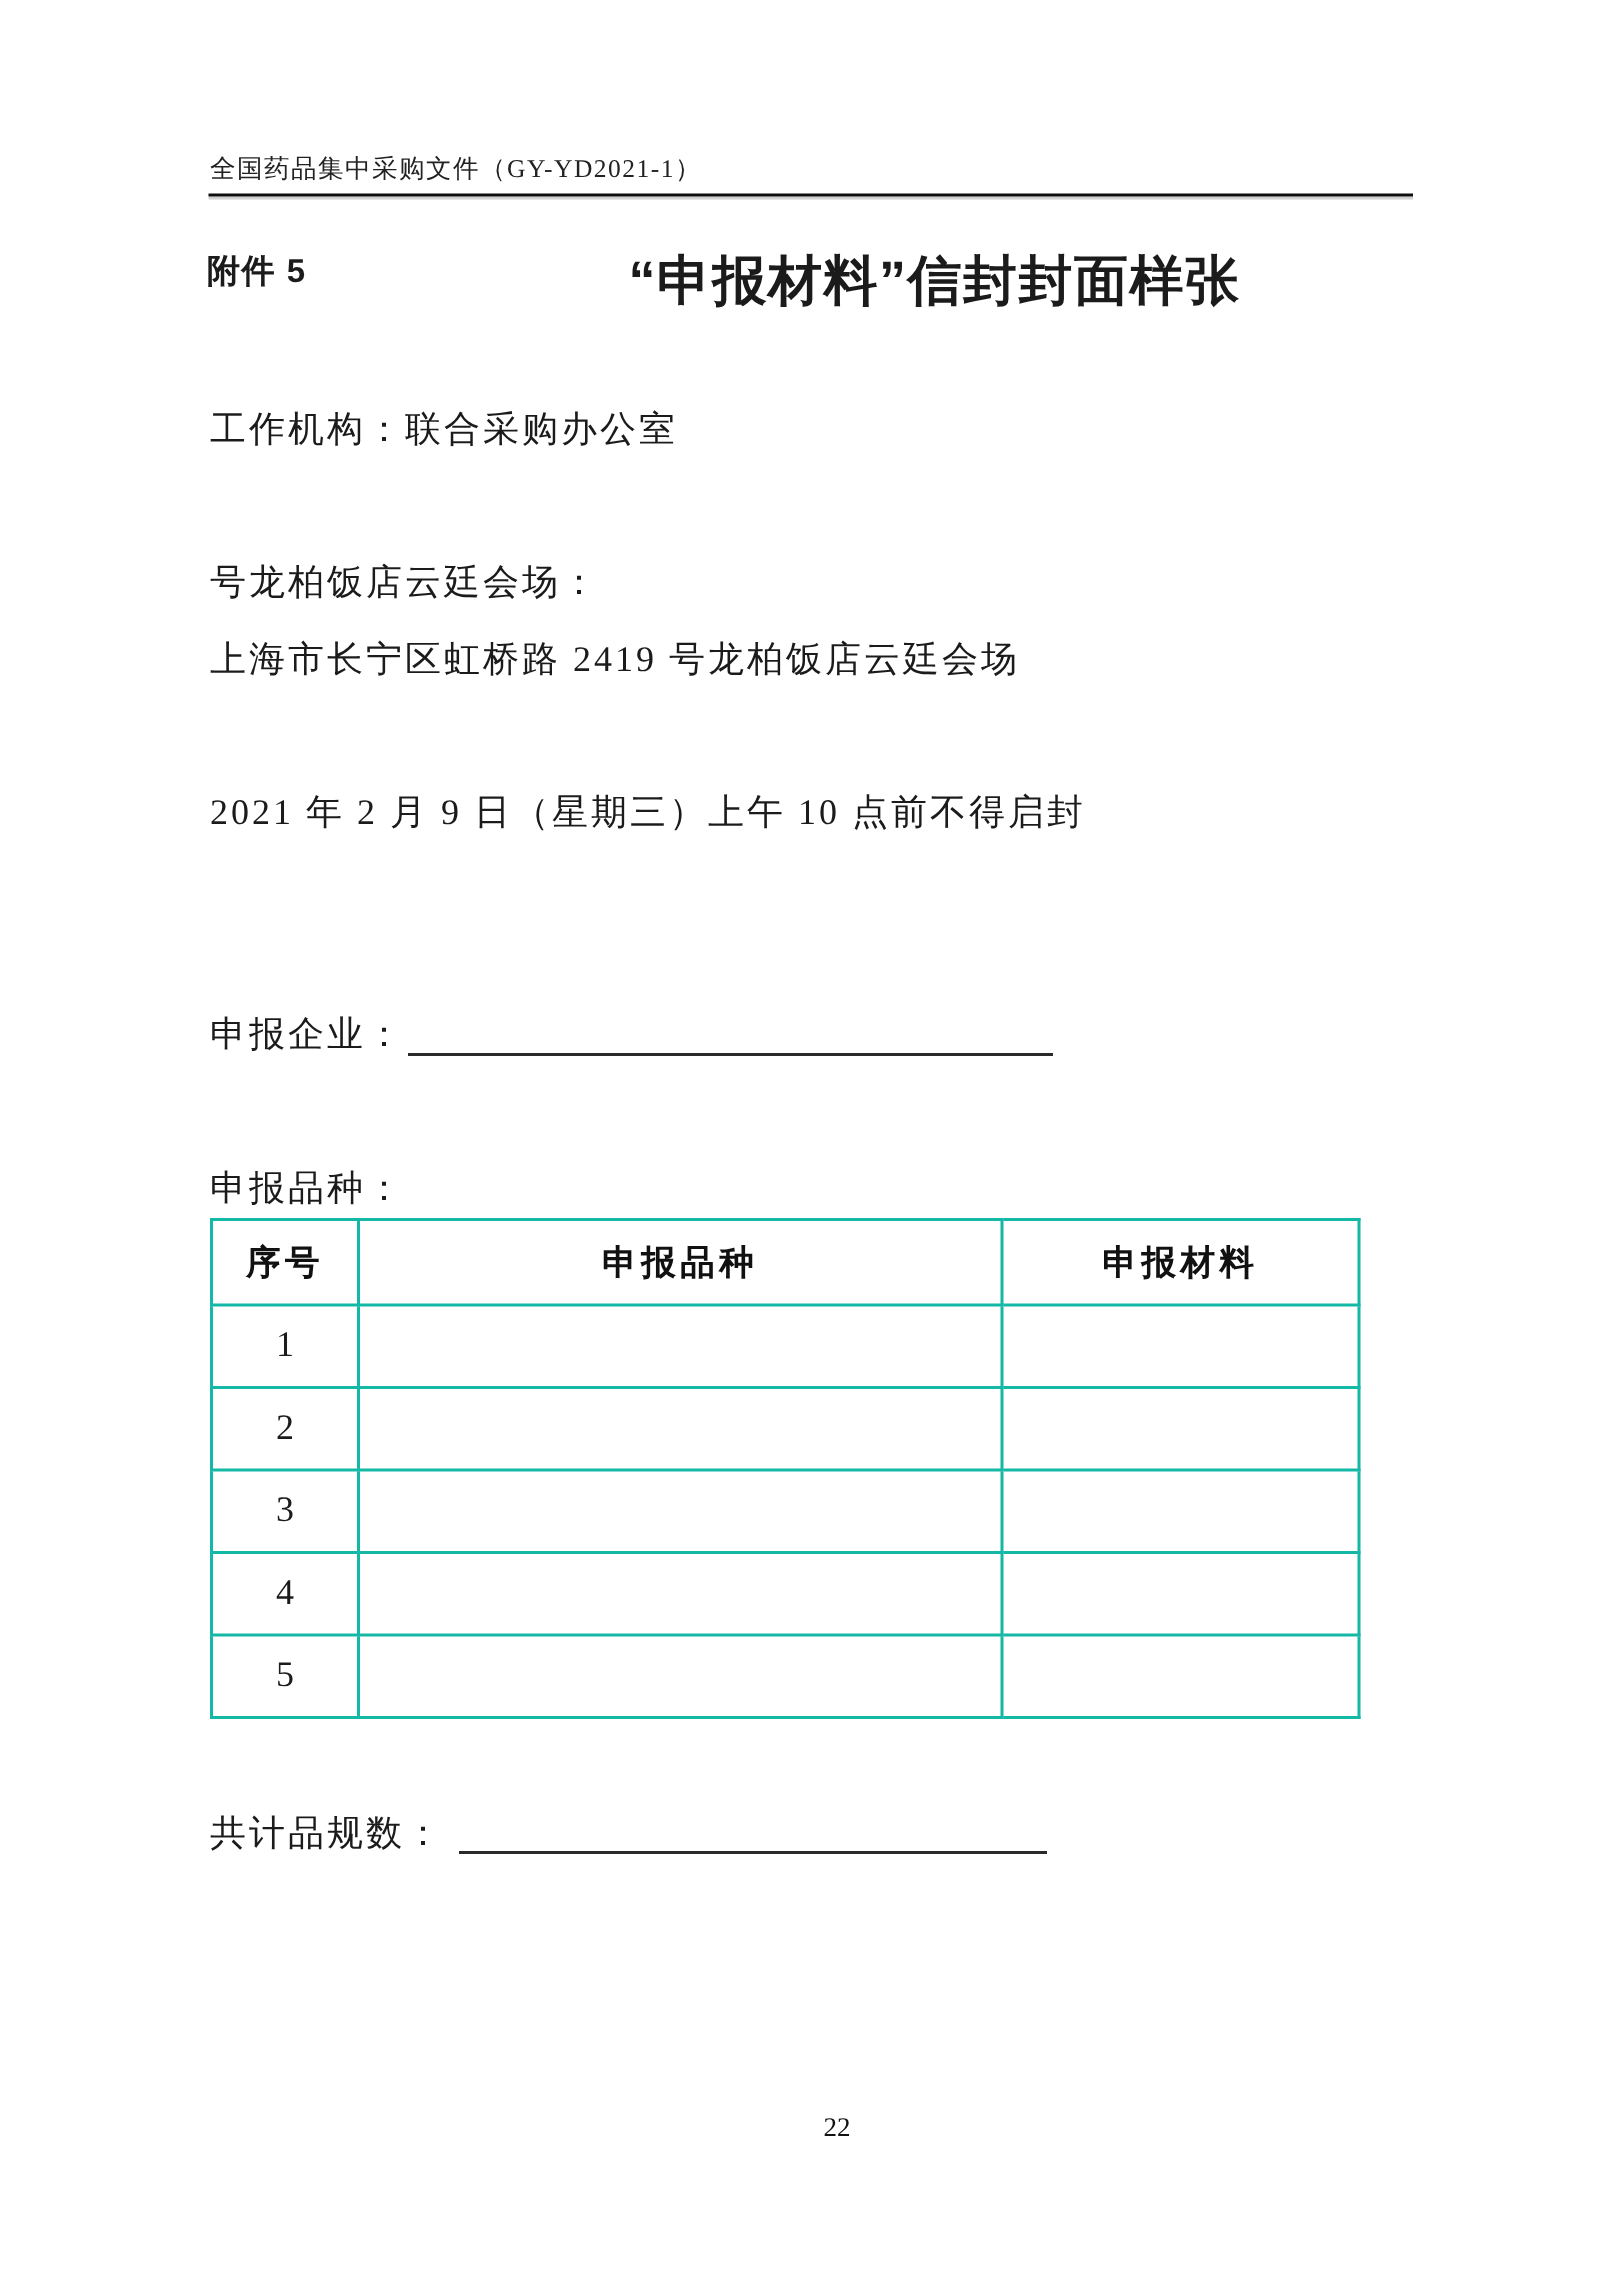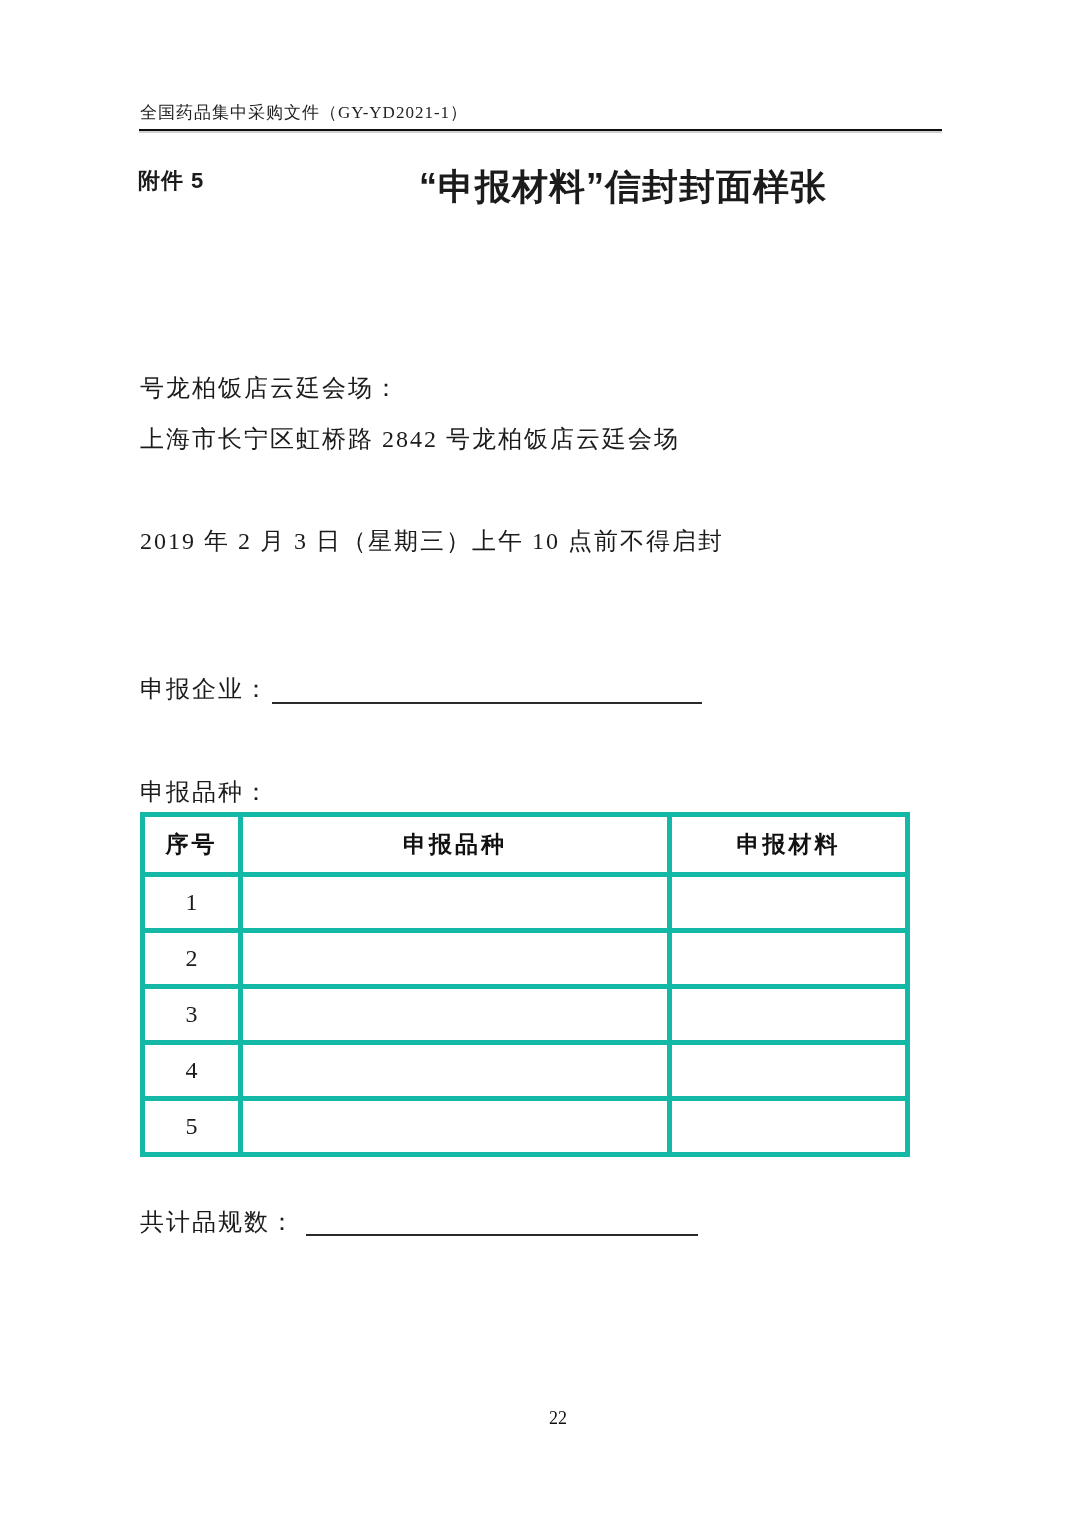--- a/index.html
+++ b/index.html
@@ -85,21 +85,21 @@
     top: 812px;
     width: 765px;
     border-collapse: collapse;
     table-layout: fixed;
   }
   .varieties-table col.c-no   { width: 98px; }
   .varieties-table col.c-name { width: 429px; }
   .varieties-table col.c-spec { width: 238px; }
   .varieties-table th,
   .varieties-table td {
-    border: 5px solid #14b8a6;
+    border: 2px solid #14b8a6;
     text-align: center;
     vertical-align: middle;
     padding: 12px;
     background: #ffffff;
   }
   .varieties-table thead tr { height: 56px; }
   .varieties-table tbody tr { height: 55px; }
   .varieties-table th {
     font-size: 23px;
     font-weight: bold;
@@ -125,26 +125,27 @@
 <body>
 
 <div class="page">
 
   <div class="abs doc-ref">全国药品集中采购文件（GY-YD2021-1）</div>
   <div class="abs header-rule"></div>
 
   <div class="abs attachment-label">附件 5</div>
   <div class="abs page-title">“申报材料”信封封面样张</div>
 
+  <div class="abs body-line line-org">工作机构：联合采购办公室</div>
 
   <div class="abs body-line line-addr-label">号龙柏饭店云廷会场：</div>
 
-  <div class="abs body-line line-addr-value">上海市长宁区虹桥路 2842 号龙柏饭店云廷会场</div>
+  <div class="abs body-line line-addr-value">上海市长宁区虹桥路 2419 号龙柏饭店云廷会场</div>
 
-  <div class="abs body-line line-open-time">2019 年 2 月 3 日（星期三）上午 10 点前不得启封</div>
+  <div class="abs body-line line-open-time">2021 年 2 月 9 日（星期三）上午 10 点前不得启封</div>
 
   <div class="abs body-line line-applicant">申报企业：</div>
   <div class="abs fill-underline applicant-underline"></div>
 
   <div class="abs body-line line-varieties">申报品种：</div>
 
   <table class="abs varieties-table">
     <colgroup>
       <col class="c-no">
         <col class="c-name">

